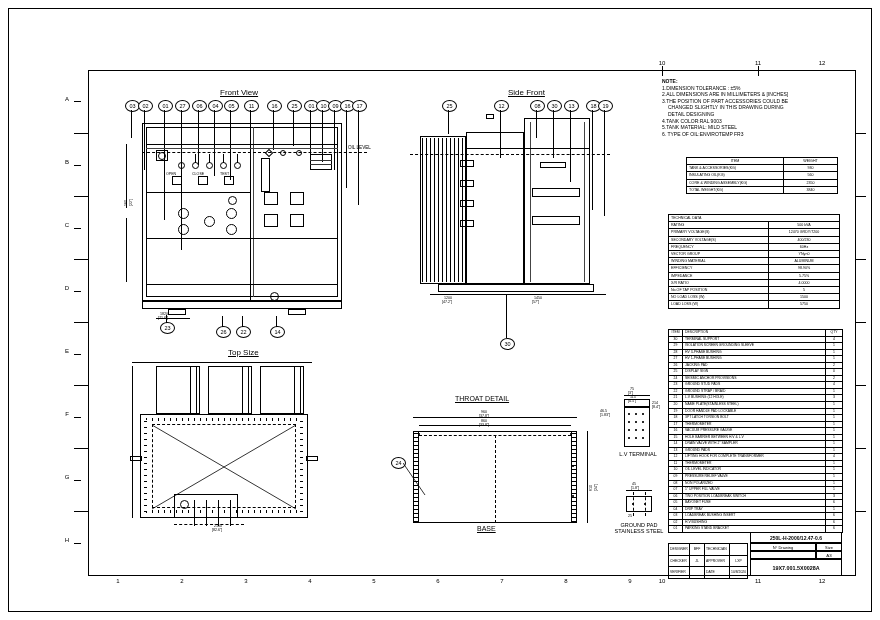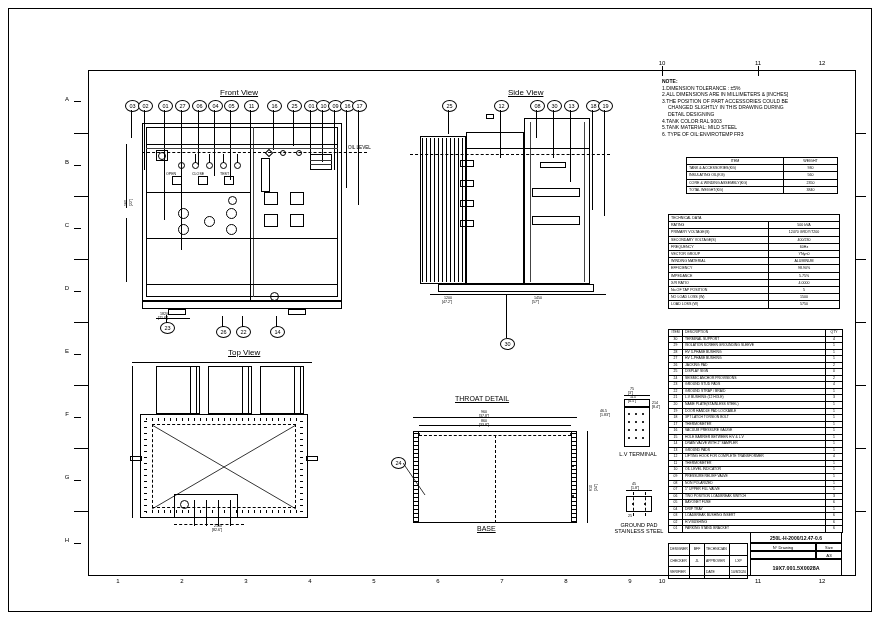--- a/index.html
+++ b/index.html
@@ -244,21 +244,21 @@
     <div class="abs ln vl" style="left:6px;top:130px;height:64px;"></div>
     <div class="dimtxt rot90" style="left:4px;top:118px;">560</div>
     <div class="dimtxt rot90" style="left:9px;top:118px;">[22"]</div>
 
     <div class="abs ln hl" style="left:36px;top:230px;width:34px;"></div>
     <div class="dimtxt" style="left:40px;top:224px;">1820</div>
     <div class="dimtxt" style="left:38px;top:228px;">[71.6"]</div>
   </div>
 
   <div class="abs" id="side-view" style="left:420px;top:88px;width:220px;height:250px;">
-    <div class="view-title" style="left:88px;top:0;">Side View</div>
+    <div class="view-title" style="left:88px;top:0;">Side Front</div>
 
     <div class="balloon" style="left:22px;top:12px;">25</div>
     <div class="balloon" style="left:74px;top:12px;">12</div>
     <div class="balloon" style="left:110px;top:12px;">08</div>
     <div class="balloon" style="left:127px;top:12px;">30</div>
     <div class="balloon" style="left:144px;top:12px;">13</div>
     <div class="balloon" style="left:166px;top:12px;">18</div>
     <div class="balloon" style="left:178px;top:12px;">19</div>
     <div class="abs ln vl" style="left:28px;top:22px;height:24px;"></div>
     <div class="abs ln vl" style="left:80px;top:22px;height:48px;"></div>
@@ -292,21 +292,21 @@
     <div class="dimtxt" style="left:24px;top:208px;">1200</div>
     <div class="dimtxt" style="left:22px;top:212px;">[47.2"]</div>
     <div class="dimtxt" style="left:114px;top:208px;">1450</div>
     <div class="dimtxt" style="left:112px;top:212px;">[57"]</div>
 
     <div class="balloon" style="left:80px;top:250px;">30</div>
     <div class="abs ln vl" style="left:86px;top:206px;height:44px;"></div>
   </div>
 
   <div class="abs" id="top-view" style="left:128px;top:348px;width:260px;height:190px;">
-    <div class="view-title" style="left:100px;top:0;">Top View</div>
+    <div class="view-title" style="left:100px;top:0;">Top Size</div>
 
     <div class="abs box" style="left:28px;top:18px;width:44px;height:48px;"></div>
     <div class="abs box" style="left:80px;top:18px;width:44px;height:48px;"></div>
     <div class="abs box" style="left:132px;top:18px;width:44px;height:48px;"></div>
     <div class="abs box" style="left:62px;top:18px;width:7px;height:48px;"></div>
     <div class="abs box" style="left:114px;top:18px;width:7px;height:48px;"></div>
     <div class="abs box" style="left:166px;top:18px;width:7px;height:48px;"></div>
 
     <div class="abs box" style="left:12px;top:66px;width:168px;height:104px;"></div>
     <div class="abs box" style="left:18px;top:72px;width:156px;height:92px;border-width:0.6px;"></div>

